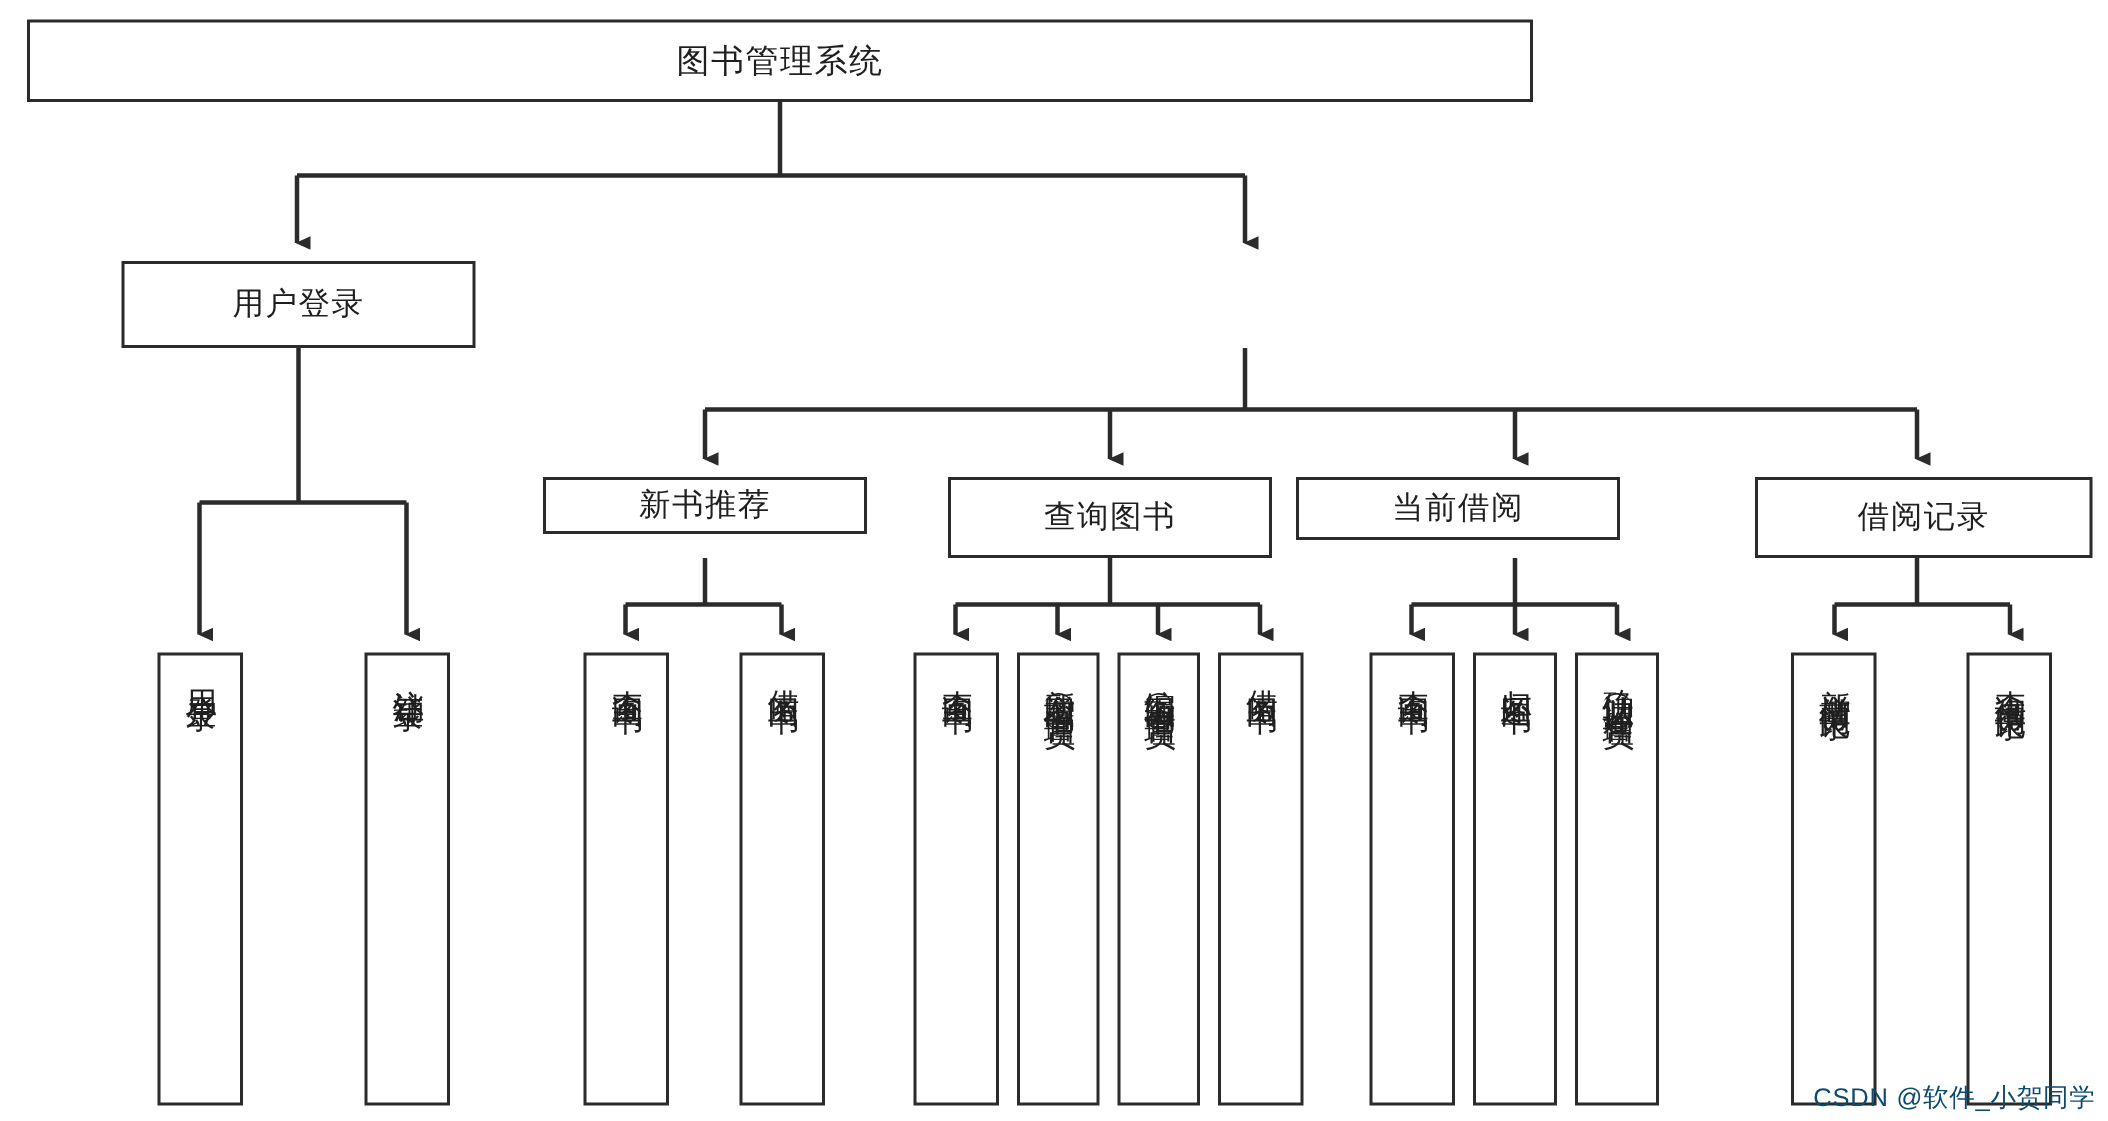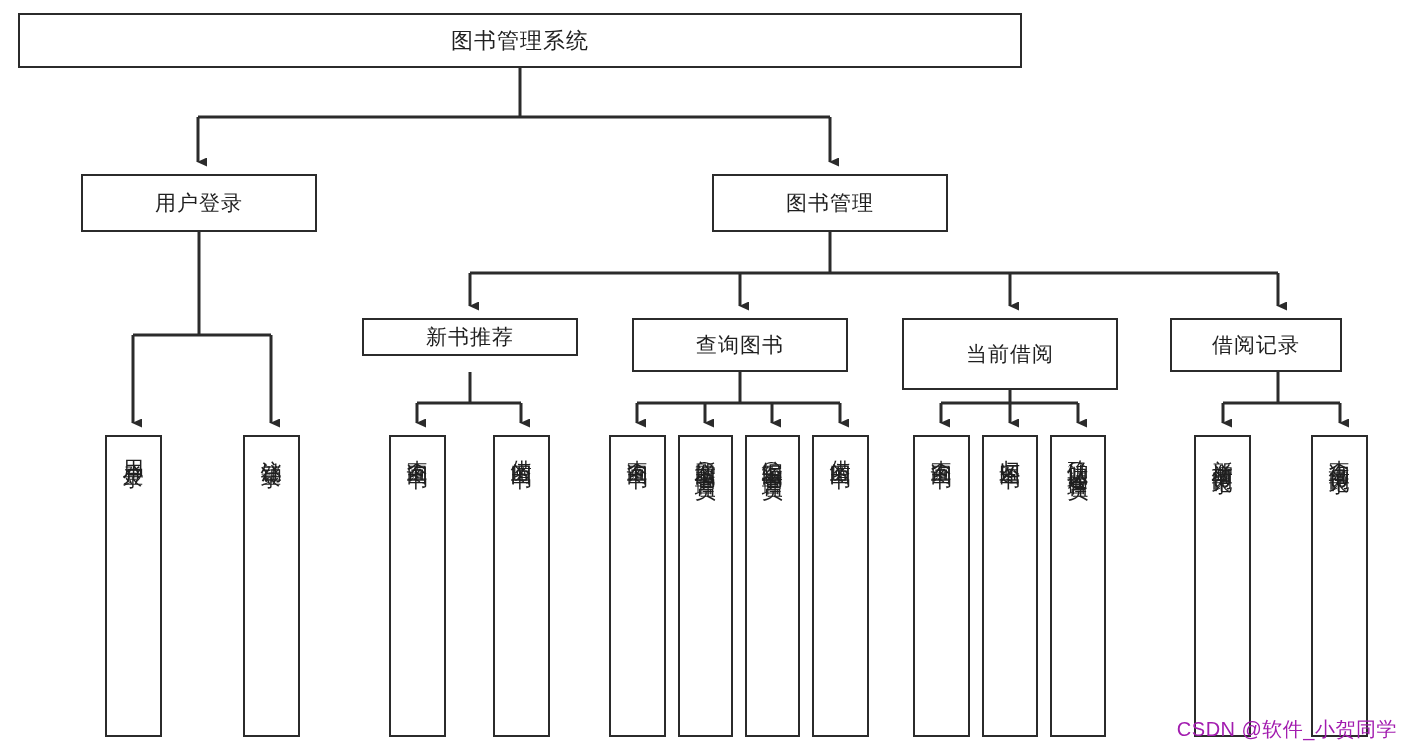--- a/index.html
+++ b/index.html
@@ -52,22 +52,22 @@
     font-size:21px;
     line-height:1.22;
     letter-spacing:3px;
     white-space:nowrap;
     display:block;
   }
   .watermark{
     position:absolute;
     right:8px;
     bottom:4px;
-    font-size:20px;
-    color:#a21caf;
+    font-size:17px;
+    color:#0c4a6e;
     letter-spacing:0.5px;
     white-space:nowrap;
   }
 </style>
 </head>
 <body>
 
 <div id="diagram-root">
 
   <svg id="connectors" viewBox="0 0 1405 747">
@@ -121,34 +121,31 @@
     </g>
   </svg>
 
   <div class="node root" style="left:18px; top:13px; width:1004px; height:55px;">
     <span class="label">图书管理系统</span>
   </div>
 
   <div class="node level2" style="left:81px; top:174px; width:236px; height:58px;">
     <span class="label">用户登录</span>
   </div>
-  <div class="node level2" style="left:712px; top:174px; width:236px; height:58px;">
-    <span class="label">图书管理</span>
-  </div>
 
   <div class="node level2" style="left:362px; top:318px; width:216px; height:38px;">
     <span class="label">新书推荐</span>
   </div>
   <div class="node level2" style="left:632px; top:318px; width:216px; height:54px;">
     <span class="label">查询图书</span>
   </div>
-  <div class="node level2" style="left:902px; top:318px; width:216px; height:72px;justify-content:center;">
+  <div class="node level2" style="left:864px; top:318px; width:216px; height:42px;justify-content:center;">
     <span class="label">当前借阅</span>
   </div>
-  <div class="node level2" style="left:1170px; top:318px; width:172px; height:54px;">
+  <div class="node level2" style="left:1170px; top:318px; width:225px; height:54px;">
     <span class="label">借阅记录</span>
   </div>
 
   <div class="node leaf" style="left:105px; top:435px; width:57px; height:302px;">
     <span class="label">用户登录</span>
   </div>
   <div class="node leaf" style="left:243px; top:435px; width:57px; height:302px;">
     <span class="label">注销登录</span>
   </div>
 

